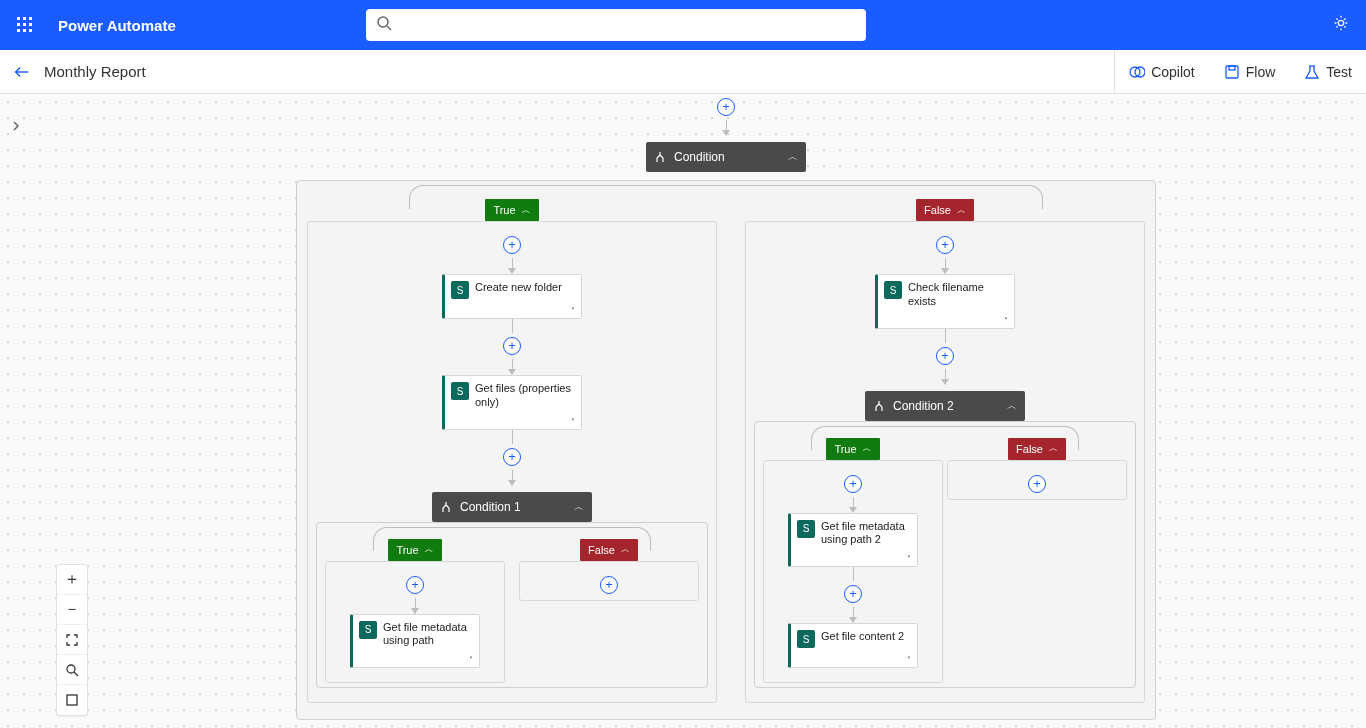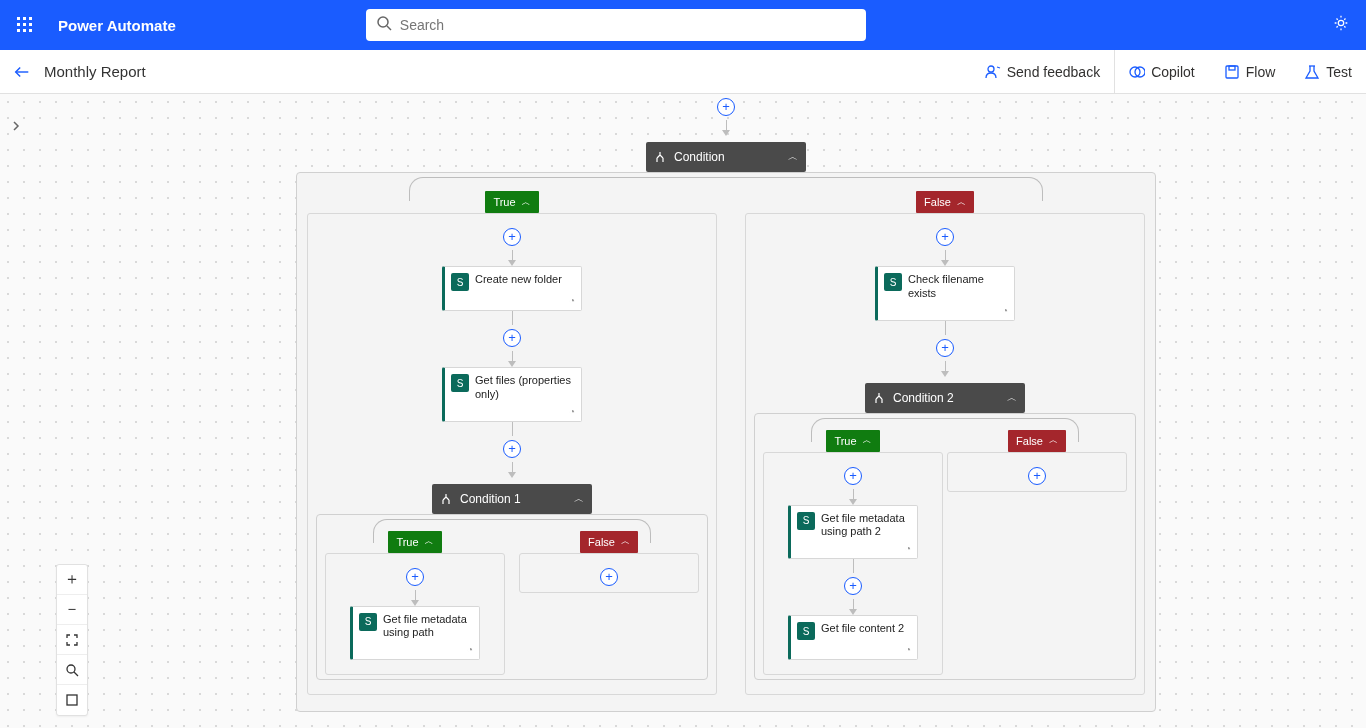--- a/index.html
+++ b/index.html
@@ -91,21 +91,20 @@
   </div>
   <div class="app-name">Power Automate</div>
   <div class="search-wrap">
     <div class="search">
       <span class="mag">
         <svg width="16" height="16" viewBox="0 0 16 16" fill="none" stroke="#666" stroke-width="1.5">
             <circle cx="7" cy="7" r="5"></circle>
             <line x1="11" y1="11" x2="15" y2="15"></line>
           </svg>
       </span>
-      <input type="text" placeholder="Search" style="">
     </div>
   </div>
   <div class="top-right">
     <span class="gear">
       <svg width="18" height="18" viewBox="0 0 20 20" fill="none" stroke="#fff" stroke-width="1.4">
           <circle cx="10" cy="10" r="3"></circle>
           <path d="M10 2v2M10 16v2M3 10h2M15 10h2M5 5l1.4 1.4M13.6 13.6L15 15M5 15l1.4-1.4M13.6 6.4L15 5"></path>
         </svg>
     </span>
   </div>
@@ -113,28 +112,20 @@
 
 <div class="cmd-bar">
   <div class="back-btn">
     <svg width="18" height="18" viewBox="0 0 20 20" fill="none" stroke="#1a5cff" stroke-width="1.6">
         <line x1="17" y1="10" x2="3" y2="10"></line>
         <polyline points="8,5 3,10 8,15"></polyline>
       </svg>
   </div>
   <div class="flow-title">Monthly Report</div>
   <div class="cmd-actions">
-    <div class="cmd-btn">
-      <svg width="16" height="16" viewBox="0 0 16 16" stroke-width="1.3">
-          <circle cx="6" cy="5" r="3"></circle>
-          <path d="M1 14c0-3 2-5 5-5s5 2 5 5"></path>
-          <path d="M12 3l3 1"></path>
-        </svg>
-      <span>Send feedback</span>
-    </div>
     <div class="cmd-btn cmd-sep">
       <svg width="16" height="16" viewBox="0 0 16 16" stroke-width="1.3">
           <circle cx="6" cy="8" r="5"></circle>
           <circle cx="11" cy="8" r="5"></circle>
         </svg>
       <span>Copilot</span>
     </div>
     <div class="cmd-btn">
       <svg width="16" height="16" viewBox="0 0 16 16" stroke-width="1.3">
           <rect x="2" y="2" width="12" height="12" rx="1"></rect>
@@ -186,21 +177,21 @@
       <div class="arrow-down"></div>
 
     <div class="cond-header">
       <span class="cond-ico"><svg width="12" height="12" viewBox="0 0 12 12" stroke-width="1.2">
             <path d="M6 1v3M6 4l-3 3M6 4l3 3M3 7v4M9 7v4"></path>
           </svg></span>
       <span>Condition</span>
       <span class="chev">︿</span>
     </div>
 
-    <div class="scope-box" style="margin-top:0;">
+    <div class="scope-box" style="margin-top:8px;">
       <div class="split">
         <div class="split-line" style="left:102px; right:102px; top:-14px;"></div>
         <div class="columns">
 
           <div class="col" style="width:410px;">
             <div class="branch-badge true">
               <span>True</span>
                 <span class="chev">︿</span>
             </div>
             <div class="inner-scope" style="width:100%; margin-top:0;">

